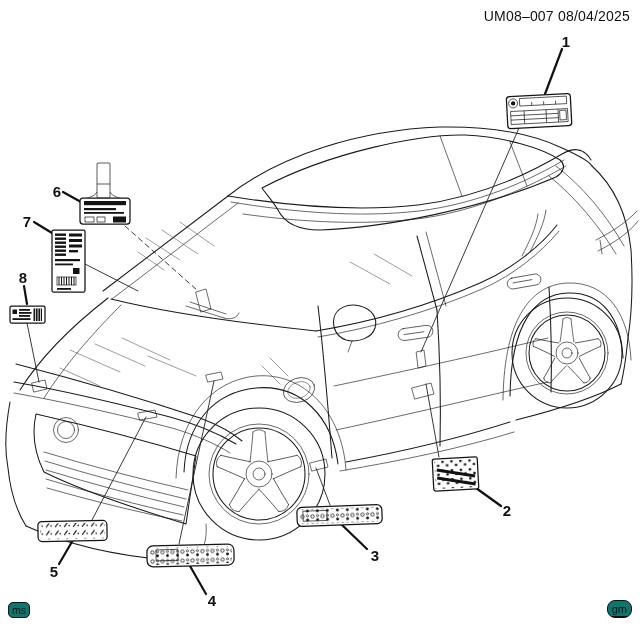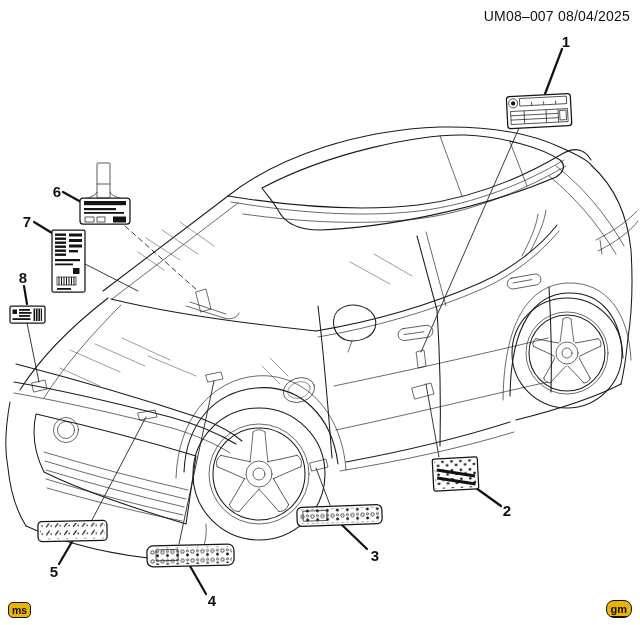--- a/index.html
+++ b/index.html
@@ -1,20 +1,20 @@
 <!DOCTYPE html>
 <html><head>
 <meta charset="utf-8">
 <style>
   html,body{margin:0;padding:0;background:#fff;}
   #page{position:relative;width:640px;height:625px;background:#fff;overflow:hidden;
         font-family:"Liberation Sans",sans-serif;color:#111;}
   #doc-id{position:absolute;top:8px;right:10px;font-size:14px;letter-spacing:.2px;color:#111;}
   .corner-badge{position:absolute;bottom:7px;border:1.7px solid #111;border-radius:5px;
-        padding:1px 3px;font-size:10.5px;font-weight:bold;line-height:12px;color:#111;background:#eab308;text-align:right;}
+        padding:1px 3px;font-size:10.5px;font-weight:normal;line-height:12px;color:#111;background:#0f766e;text-align:right;}
   #ms-badge{left:8px;}
   #gm-badge{right:8px;border-radius:8px;padding:2px 4px;font-size:11px;}
   #gm-badge span{border-bottom:1.6px solid #111;padding-bottom:0.5px;}
   svg{position:absolute;left:0;top:0;}
   .o{fill:none;stroke:#1b1b1b;stroke-width:1.05;stroke-linecap:round;stroke-linejoin:round}
   .t{fill:none;stroke:#1b1b1b;stroke-width:.65;stroke-linecap:round;stroke-linejoin:round}
   .h{fill:none;stroke:#3a3a3a;stroke-width:.5;stroke-linecap:round}
   .ld{fill:none;stroke:#111;stroke-width:2.2;stroke-linecap:round}
   .lt{fill:none;stroke:#222;stroke-width:.9;stroke-linecap:round}
   .ltd{fill:none;stroke:#222;stroke-width:.9;stroke-linecap:round;stroke-dasharray:5 4}

